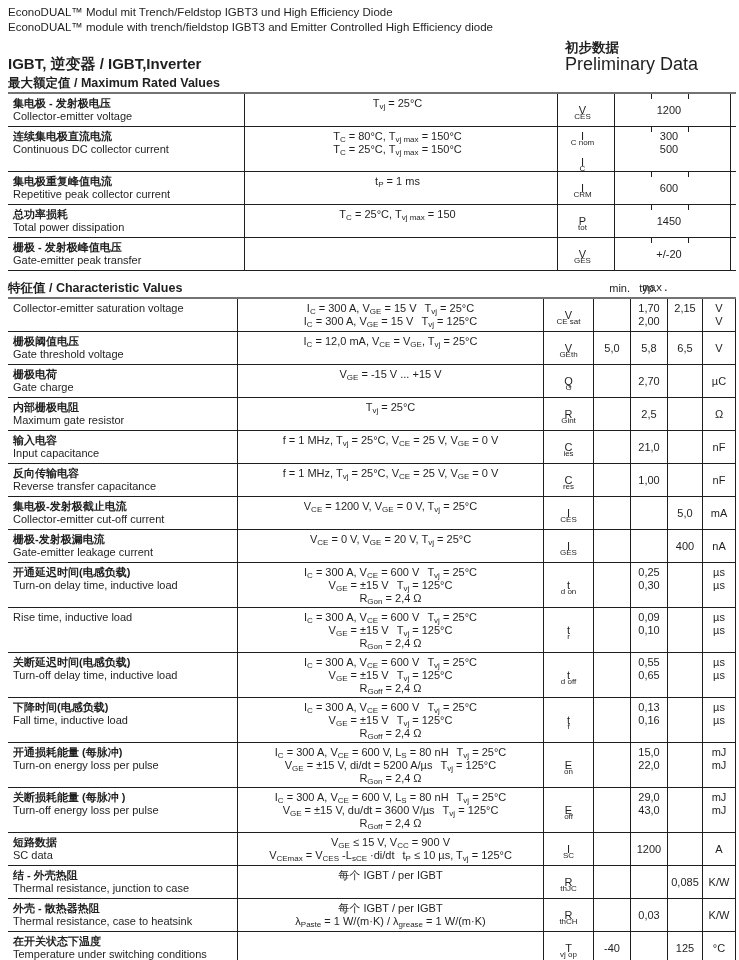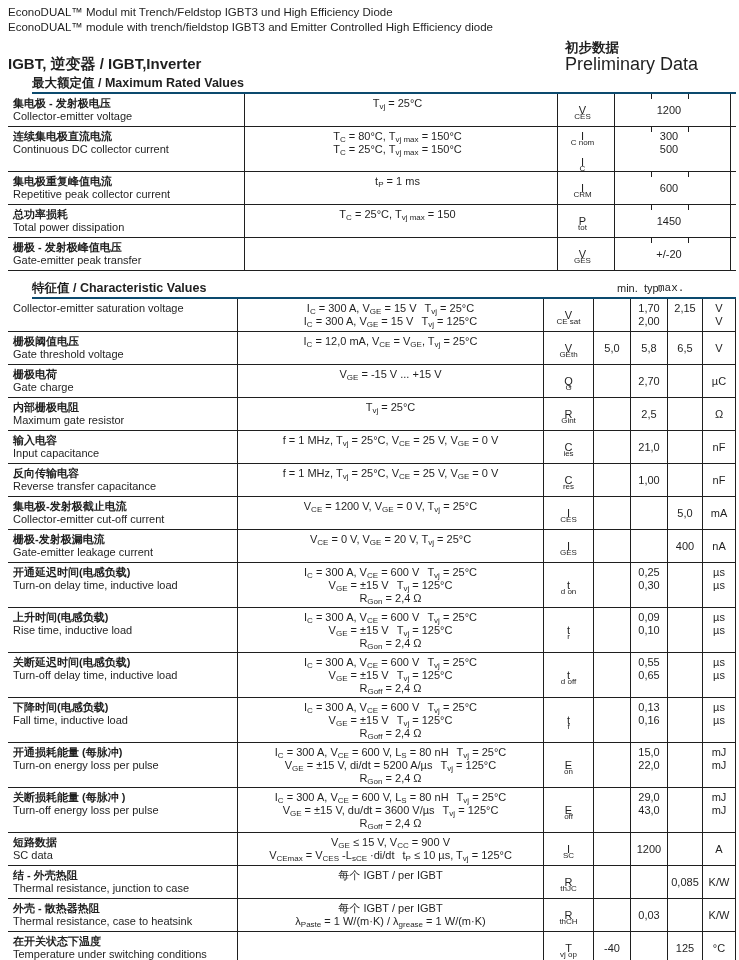--- a/index.html
+++ b/index.html
@@ -8,24 +8,24 @@
     font-family:"Liberation Sans","DejaVu Sans",sans-serif;
     overflow:hidden;
   }
   .page{padding:5px 3px 0 8px;width:728px;}
   .hline{font-size:11.5px;line-height:15px;white-space:nowrap;}
   .title-row{display:flex;justify-content:space-between;align-items:flex-end;margin-top:4px;}
   .title{font-size:15px;font-weight:bold;line-height:18px;margin:0;}
   .prelim{width:171px;text-align:left;}
   .pzh{font-size:13.5px;font-weight:bold;line-height:17px;}
   .pen{font-size:18px;font-weight:normal;line-height:17px;}
-  .sec-hdr{font-size:12.5px;font-weight:bold;line-height:16px;border-bottom:2px solid #0c4a6e;padding-bottom:1px;margin-left:24px;}
+  .sec-hdr{font-size:12.5px;font-weight:bold;line-height:16px;border-bottom:2px solid #737373;padding-bottom:1px;}
   .sec1{margin-top:2px;}
   .sec2{margin-top:9px;position:relative;}
-  .mtm{position:absolute;bottom:1px;font-size:11px;font-weight:normal;text-align:left;}
+  .mtm{position:absolute;bottom:1px;font-size:11px;font-weight:normal;text-align:right;}
   .mtm-min{left:585px;width:37px;}
   .mtm-typ{left:612px;width:37px;}
   .mtm-max{left:626px;width:35px;font-family:Liberation Mono, monospace;}
   .row{display:grid;border-bottom:1px solid #1f1f1f;min-height:32px;}
   .t1 .row{grid-template-columns:229px 306px 50px 109px 34px;gap:7px;}
   .t2 .row{grid-template-columns:229px 306px 50px 37px 37px 35px 34px;}
   .cell{box-sizing:border-box;padding:3px 4px 2px 4px;font-size:11px;line-height:13px;border-left:1px solid #1f1f1f;}
   .param{border-left:none;padding-left:5px;}
   .param .zh{font-weight:bold;}
   .cond-line{display:flex;justify-content:center;gap:8px;}
@@ -285,21 +285,20 @@
           </div>
         </div>
         <div class="cell sym">t<sub>d on</sub></div>
         <div class="cell v"></div>
         <div class="cell v">0,25<br>0,30</div>
         <div class="cell v"></div>
         <div class="cell unit">µs<br>µs</div>
       </div>
       <div class="row top">
         <div class="cell param">
-          <div class="zh">上升时间(电感负载)</div>
           <div class="en">Rise time, inductive load</div>
         </div>
         <div class="cell cond">
           <div class="cond-line">
             <div class="l">I<sub>C</sub> = 300 A, V<sub>CE</sub> = 600 V</div>
             <div class="r">T<sub>vj</sub> = 25°C</div>
           </div>
           <div class="cond-line">
             <div class="l">V<sub>GE</sub> = ±15 V</div>
             <div class="r">T<sub>vj</sub> = 125°C</div>

